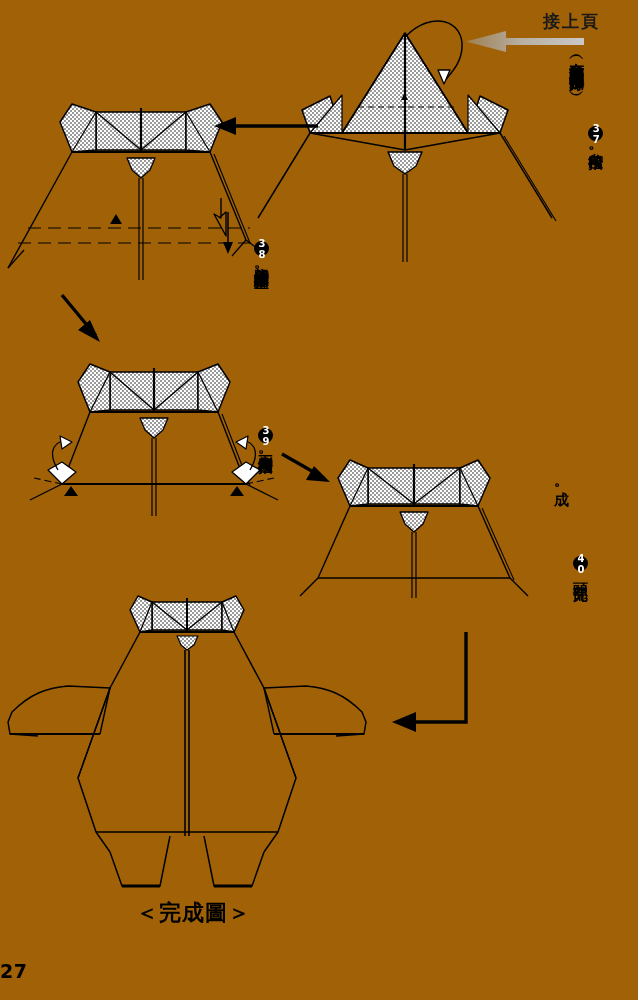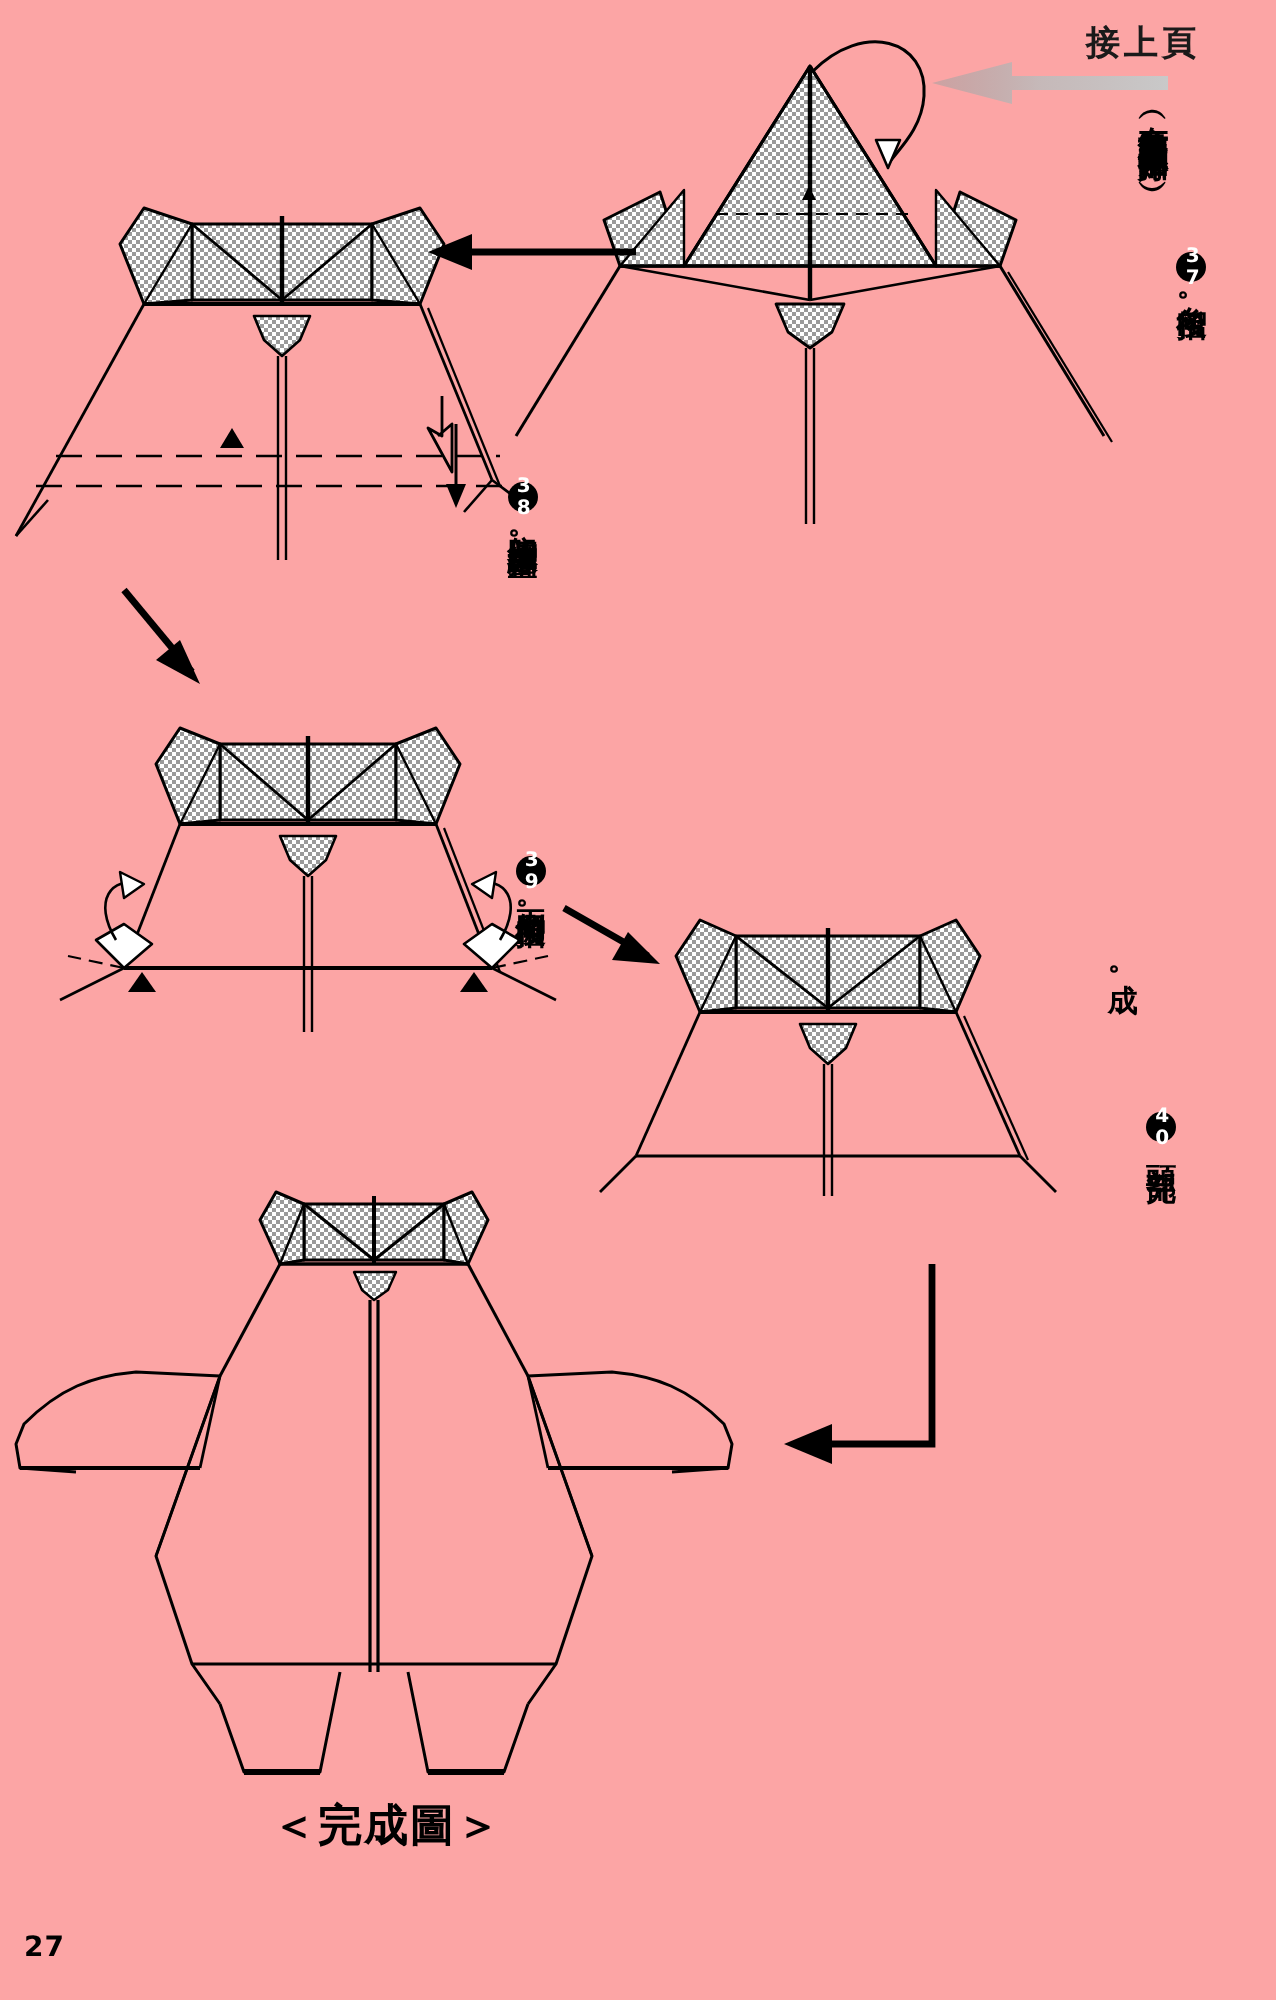--- a/index.html
+++ b/index.html
@@ -1,21 +1,21 @@
 <!DOCTYPE html>
 <html><head>
 <meta charset="utf-8">
 <style>
   html,body{margin:0;padding:0;background:#ffffff;}
   body{
     width:638px;height:1000px;position:relative;overflow:hidden;
     font-family:"DejaVu Sans","Liberation Sans",sans-serif;
     color:#000;
   }
-  .page{position:absolute;inset:0;background:#fca5a5;}
+  .page{position:absolute;inset:0;background:#a16207;}
 
   svg{position:absolute;top:0;left:0;width:638px;height:1000px;overflow:visible;}
 
   
   .vtext{
     position:absolute;
     writing-mode:vertical-rl;
     text-orientation:upright;
     font-family:"DejaVu Sans","Liberation Sans",sans-serif;
     font-size:15px;
@@ -37,22 +37,22 @@
 
   .htext{
     position:absolute;
     font-size:17px;font-weight:600;
     letter-spacing:2px;
     color:#1a1a1a;
   }
 
   .pagenum{
     position:absolute;
-    left:12px;bottom:18px;
-    font-size:14px;font-weight:700;
+    left:0;bottom:18px;
+    font-size:19px;font-weight:700;
     font-family:"DejaVu Sans","Liberation Sans",sans-serif;
     letter-spacing:0.5px;
   }
 
   .finishlabel{
     position:absolute;
     font-size:22px;font-weight:600;letter-spacing:1px;
   }
 </style>
 </head>

